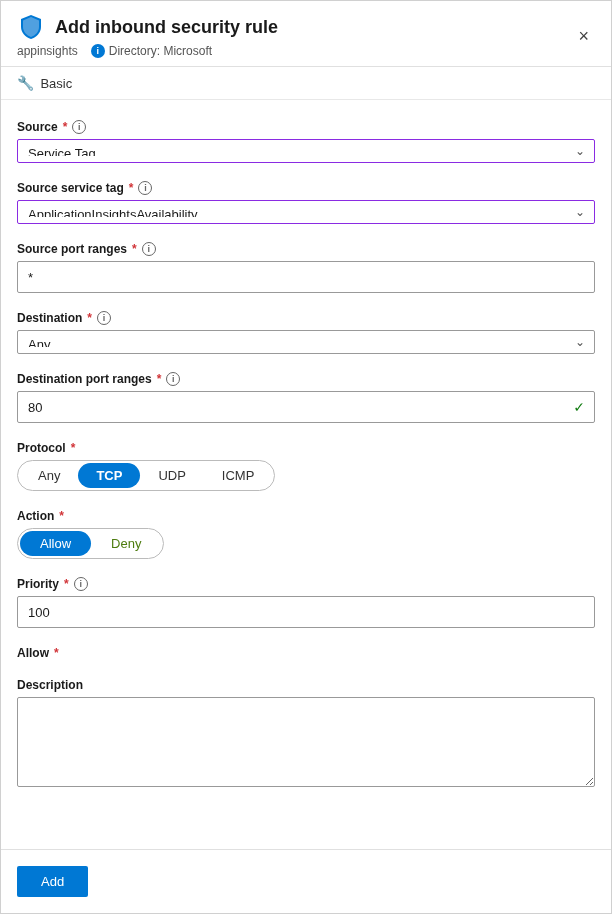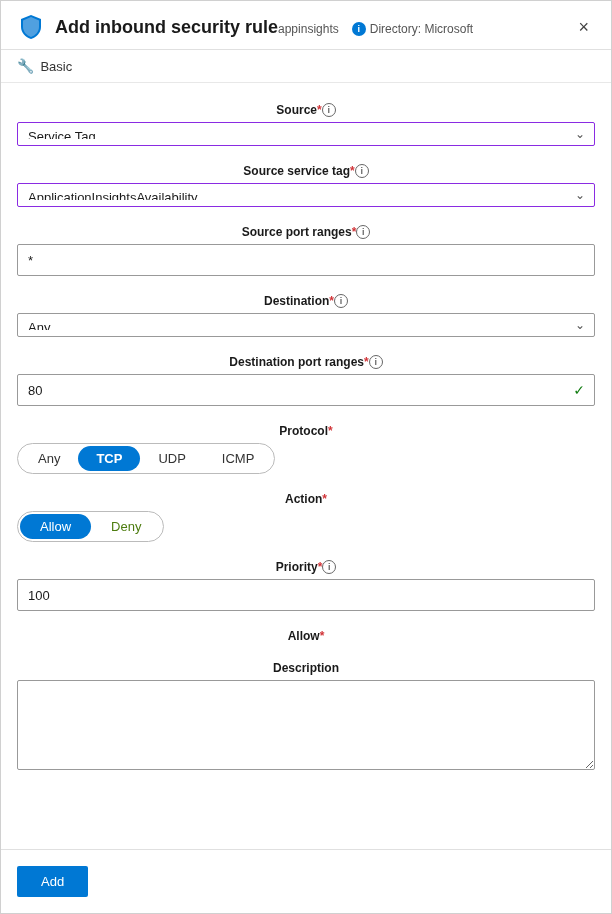--- a/index.html
+++ b/index.html
@@ -23,21 +23,21 @@
     }
     .panel-header {
       display: flex;
       align-items: center;
       justify-content: space-between;
       padding: 12px 16px 8px 16px;
       border-bottom: 1px solid #e0e0e0;
     }
     .header-left {
       display: flex;
-      flex-direction: row;
+      flex-direction: column;
       text-align: right;
     }
     .header-title-row {
       display: flex;
       align-items: center;
       gap: 10px;
     }
     .shield-icon {
       width: 28px;
       height: 28px;
@@ -105,21 +105,21 @@
     .form-group {
       margin-bottom: 18px;
     }
     .form-label {
       font-size: 12px;
       font-weight: 600;
       color: #1a1a1a;
       margin-bottom: 5px;
       display: flex;
       align-items: center;
-      justify-content: center;
+      gap: 5px;
     }
     .required-star {
       color: #d13438;
     }
     .info-icon {
       width: 14px;
       height: 14px;
       border-radius: 50%;
       border: 1.5px solid #666;
       color: #666;

